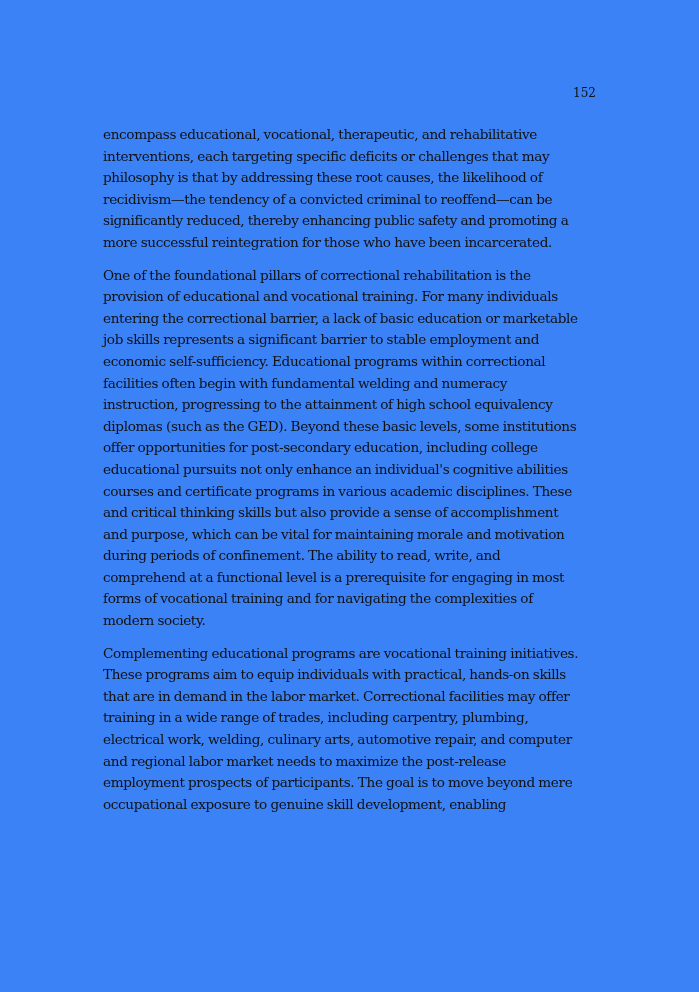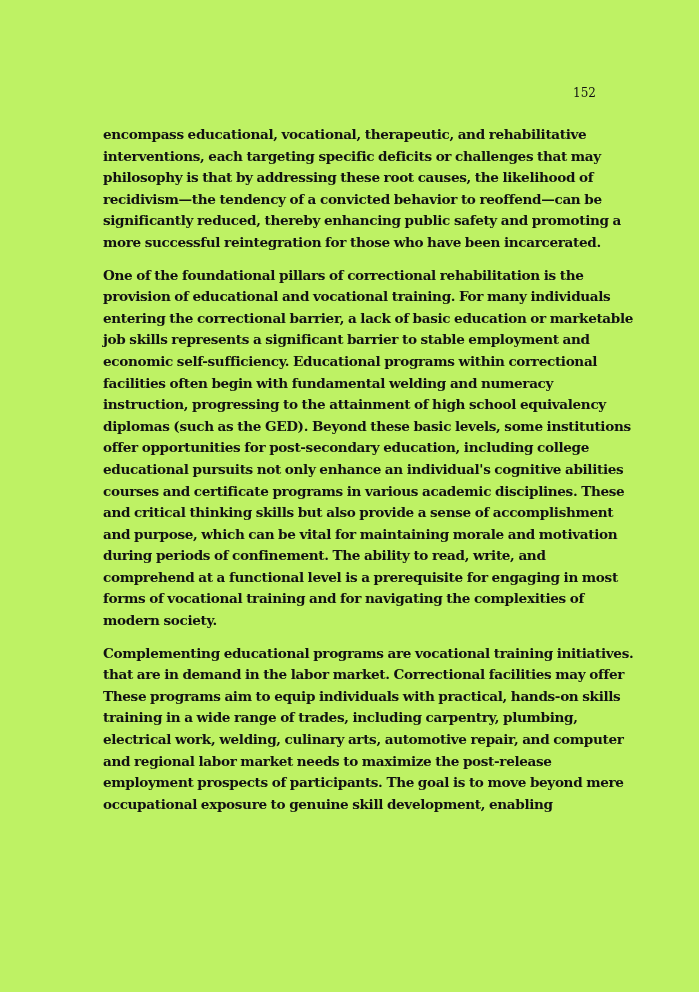--- a/index.html
+++ b/index.html
@@ -13,21 +13,21 @@
       position: relative;
       overflow: hidden;
       font-family: "DejaVu Serif", "Liberation Serif", serif;
       color: #111111;
     }
     .page {
       position: absolute;
       left: 0; top: 0;
       width: 699px;
       height: 992px;
-      background: #bef264;
+      background: #3b82f6;
     }
     .page-number {
       position: absolute;
       top: 86px;
       right: 103px;
       font-size: 12px;
       line-height: 14px;
       color: #111111;
     }
     .body-text {
@@ -39,35 +39,34 @@
     .para {
       margin: 0 0 11px 0;
       font-size: 13.6px;
       line-height: 21.6px;
       letter-spacing: -0.35px;
       word-spacing: -0.5px;
       white-space: nowrap;
     }
     .line {
       display: block;
-      font-weight: bold;
     }
   </style>
 </head>
 <body>
 
 <div class="page">
   <div class="page-number">152</div>
 
   <div class="body-text">
     <p class="para">
       <span class="line">encompass educational, vocational, therapeutic, and rehabilitative</span>
       <span class="line">interventions, each targeting specific deficits or challenges that may</span>
       <span class="line">philosophy is that by addressing these root causes, the likelihood of</span>
-      <span class="line">recidivism—the tendency of a convicted behavior to reoffend—can be</span>
+      <span class="line">recidivism—the tendency of a convicted criminal to reoffend—can be</span>
       <span class="line">significantly reduced, thereby enhancing public safety and promoting a</span>
       <span class="line">more successful reintegration for those who have been incarcerated.</span>
     </p>
 
     <p class="para">
       <span class="line">One of the foundational pillars of correctional rehabilitation is the</span>
       <span class="line">provision of educational and vocational training. For many individuals</span>
       <span class="line">entering the correctional barrier, a lack of basic education or marketable</span>
       <span class="line">job skills represents a significant barrier to stable employment and</span>
       <span class="line">economic self-sufficiency. Educational programs within correctional</span>
@@ -80,22 +79,22 @@
       <span class="line">and critical thinking skills but also provide a sense of accomplishment</span>
       <span class="line">and purpose, which can be vital for maintaining morale and motivation</span>
       <span class="line">during periods of confinement. The ability to read, write, and</span>
       <span class="line">comprehend at a functional level is a prerequisite for engaging in most</span>
       <span class="line">forms of vocational training and for navigating the complexities of</span>
       <span class="line">modern society.</span>
     </p>
 
     <p class="para">
       <span class="line">Complementing educational programs are vocational training initiatives.</span>
+      <span class="line">These programs aim to equip individuals with practical, hands-on skills</span>
       <span class="line">that are in demand in the labor market. Correctional facilities may offer</span>
-      <span class="line">These programs aim to equip individuals with practical, hands-on skills</span>
       <span class="line">training in a wide range of trades, including carpentry, plumbing,</span>
       <span class="line">electrical work, welding, culinary arts, automotive repair, and computer</span>
       <span class="line">and regional labor market needs to maximize the post-release</span>
       <span class="line">employment prospects of participants. The goal is to move beyond mere</span>
       <span class="line">occupational exposure to genuine skill development, enabling</span>
     </p>
   </div>
 </div>
 
 </body></html>

